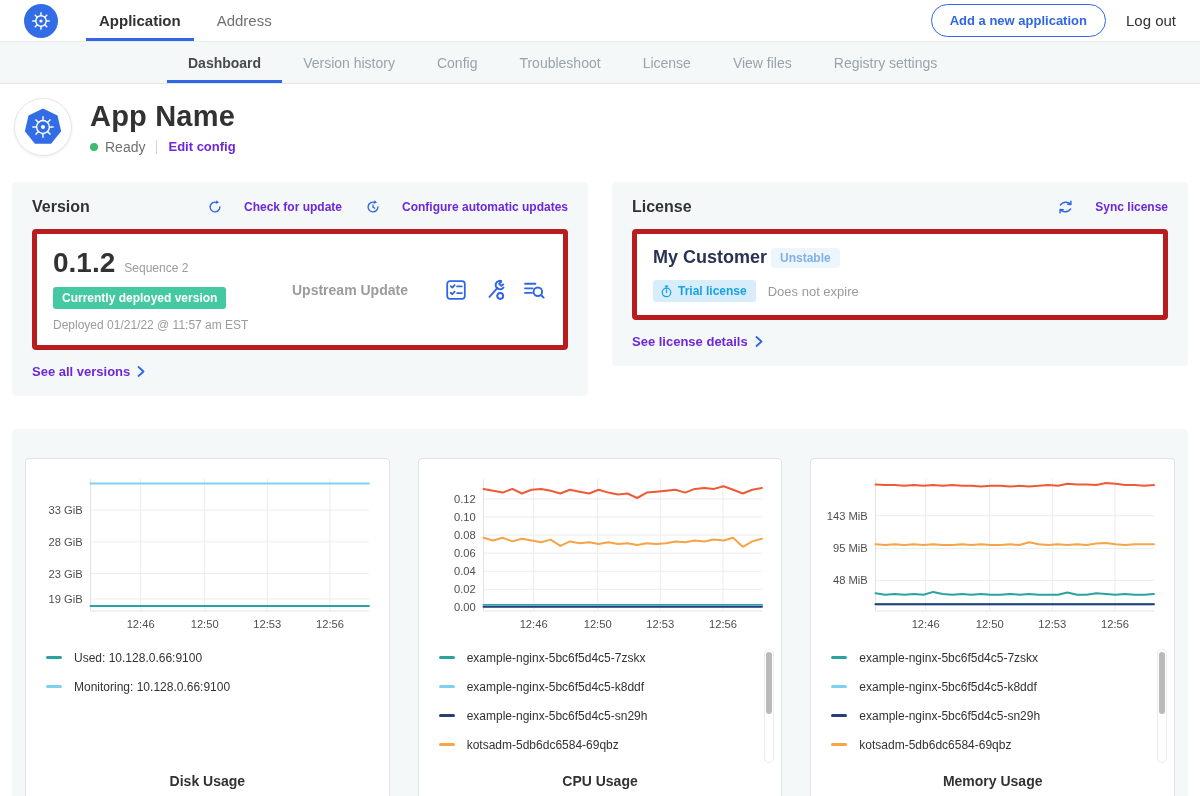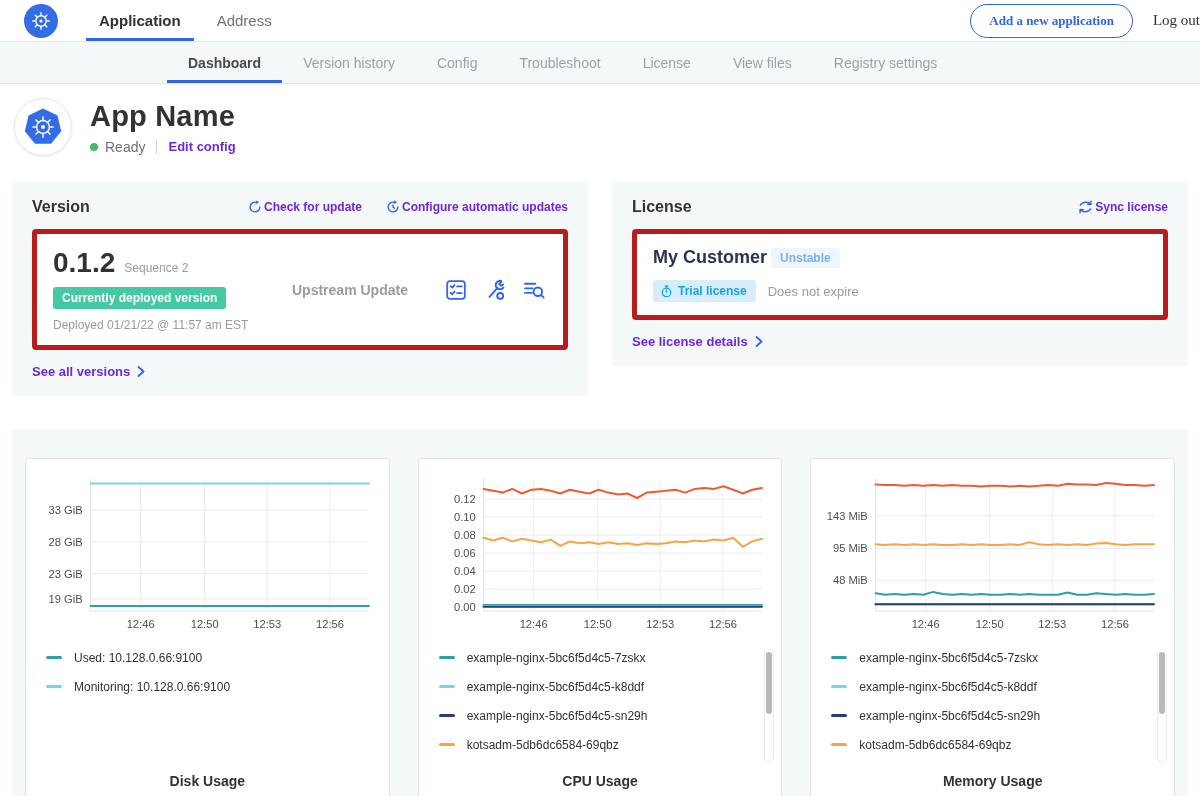--- a/index.html
+++ b/index.html
@@ -6,21 +6,21 @@
   html,body { width:1200px; height:796px; background:#fff; font-family:"Liberation Sans", sans-serif; color:#323232; overflow:hidden; }
 
   
   .topnav { height:42px; display:flex; align-items:stretch; border-bottom:1px solid #e8eaec; background:#fff; }
   .topnav .logo-wrap { display:flex; align-items:center; margin-left:24px; margin-right:28px; }
   .k8s-logo { width:34px; height:34px; border-radius:50%; background:#326de6; display:flex; align-items:center; justify-content:center; }
   .topnav-tabs { display:flex; align-items:stretch; }
   .topnav-tab { display:flex; align-items:center; padding:0 13px; margin-right:10px; font-size:15px; color:#717171; cursor:pointer; position:relative; }
   .topnav-tab.active { color:#323232; font-weight:bold; }
   .topnav-tab.active:after { content:""; position:absolute; left:0; right:0; bottom:0; height:3px; background:#3066e5; }
-  .topnav-right { margin-left:auto; display:flex; align-items:center; gap:20px;font-family:Liberation Serif, serif; }
+  .topnav-right { margin-left:auto; display:flex; align-items:center; margin-right:24px; gap:20px; }
   .add-app-btn { border:1px solid #3066e5; color:#3066e5; font-weight:bold; font-size:13px; border-radius:17px; padding:8px 18px; background:#fff; cursor:pointer; font-family:inherit; }
   .logout { font-size:15px; color:#323232; cursor:pointer; }
 
   
   .subnav { height:42px; background:#f5f8f9; border-bottom:1px solid #e3e7e9; display:flex; align-items:stretch; padding-left:167px; }
   .subtab { display:flex; align-items:center; padding:0 21px; font-size:14px; color:#9aa3ab; cursor:pointer; position:relative; }
   .subtab.active { color:#4a4a4a; font-weight:bold; }
   .subtab.active:after { content:""; position:absolute; left:0; right:0; bottom:0; height:3px; background:#3066e5; }
 
   
@@ -36,21 +36,21 @@
   .edit-config { font-size:13px; }
 
   
   .cards-row { display:flex; gap:24px; padding:10px 12px 0 12px; align-items:flex-start; }
   .panel { background:#f5f8f9; border-radius:4px; padding:16px 20px; }
   .version-panel { width:576px; }
   .license-panel { width:576px; }
   .panel-header { display:flex; align-items:center; }
   .panel-title { font-size:16px; font-weight:bold; color:#323232; }
   .panel-links { margin-left:auto; display:flex; gap:24px; align-items:center; }
-  .icon-link { display:flex; align-items:flex-end; gap:2px; font-size:12px; }
+  .icon-link { display:flex; align-items:flex-end; gap:22px; font-size:12px; }
   .inner-card { background:#fff; border:5px solid #b91c1c; border-radius:4px; margin-top:13px; padding:13px 16px; }
 
   .version-body { display:flex; align-items:center; }
   .version-left { width:235px; }
   .version-number-row { display:flex; align-items:baseline; gap:9px; }
   .version-number { font-size:28px; font-weight:bold; color:#323232; }
   .sequence { font-size:12px; color:#9b9b9b; }
   .deployed-badge { display:inline-block; margin-top:8px; background:#44c9a2; color:#fff; font-size:12px; font-weight:bold; padding:4px 9px; border-radius:3px; }
   .deployed-at { margin-top:9px; font-size:12px; color:#9b9b9b; }
   .upstream { flex:1; font-size:14px; font-weight:bold; color:#9b9b9b; padding-left:4px; }

